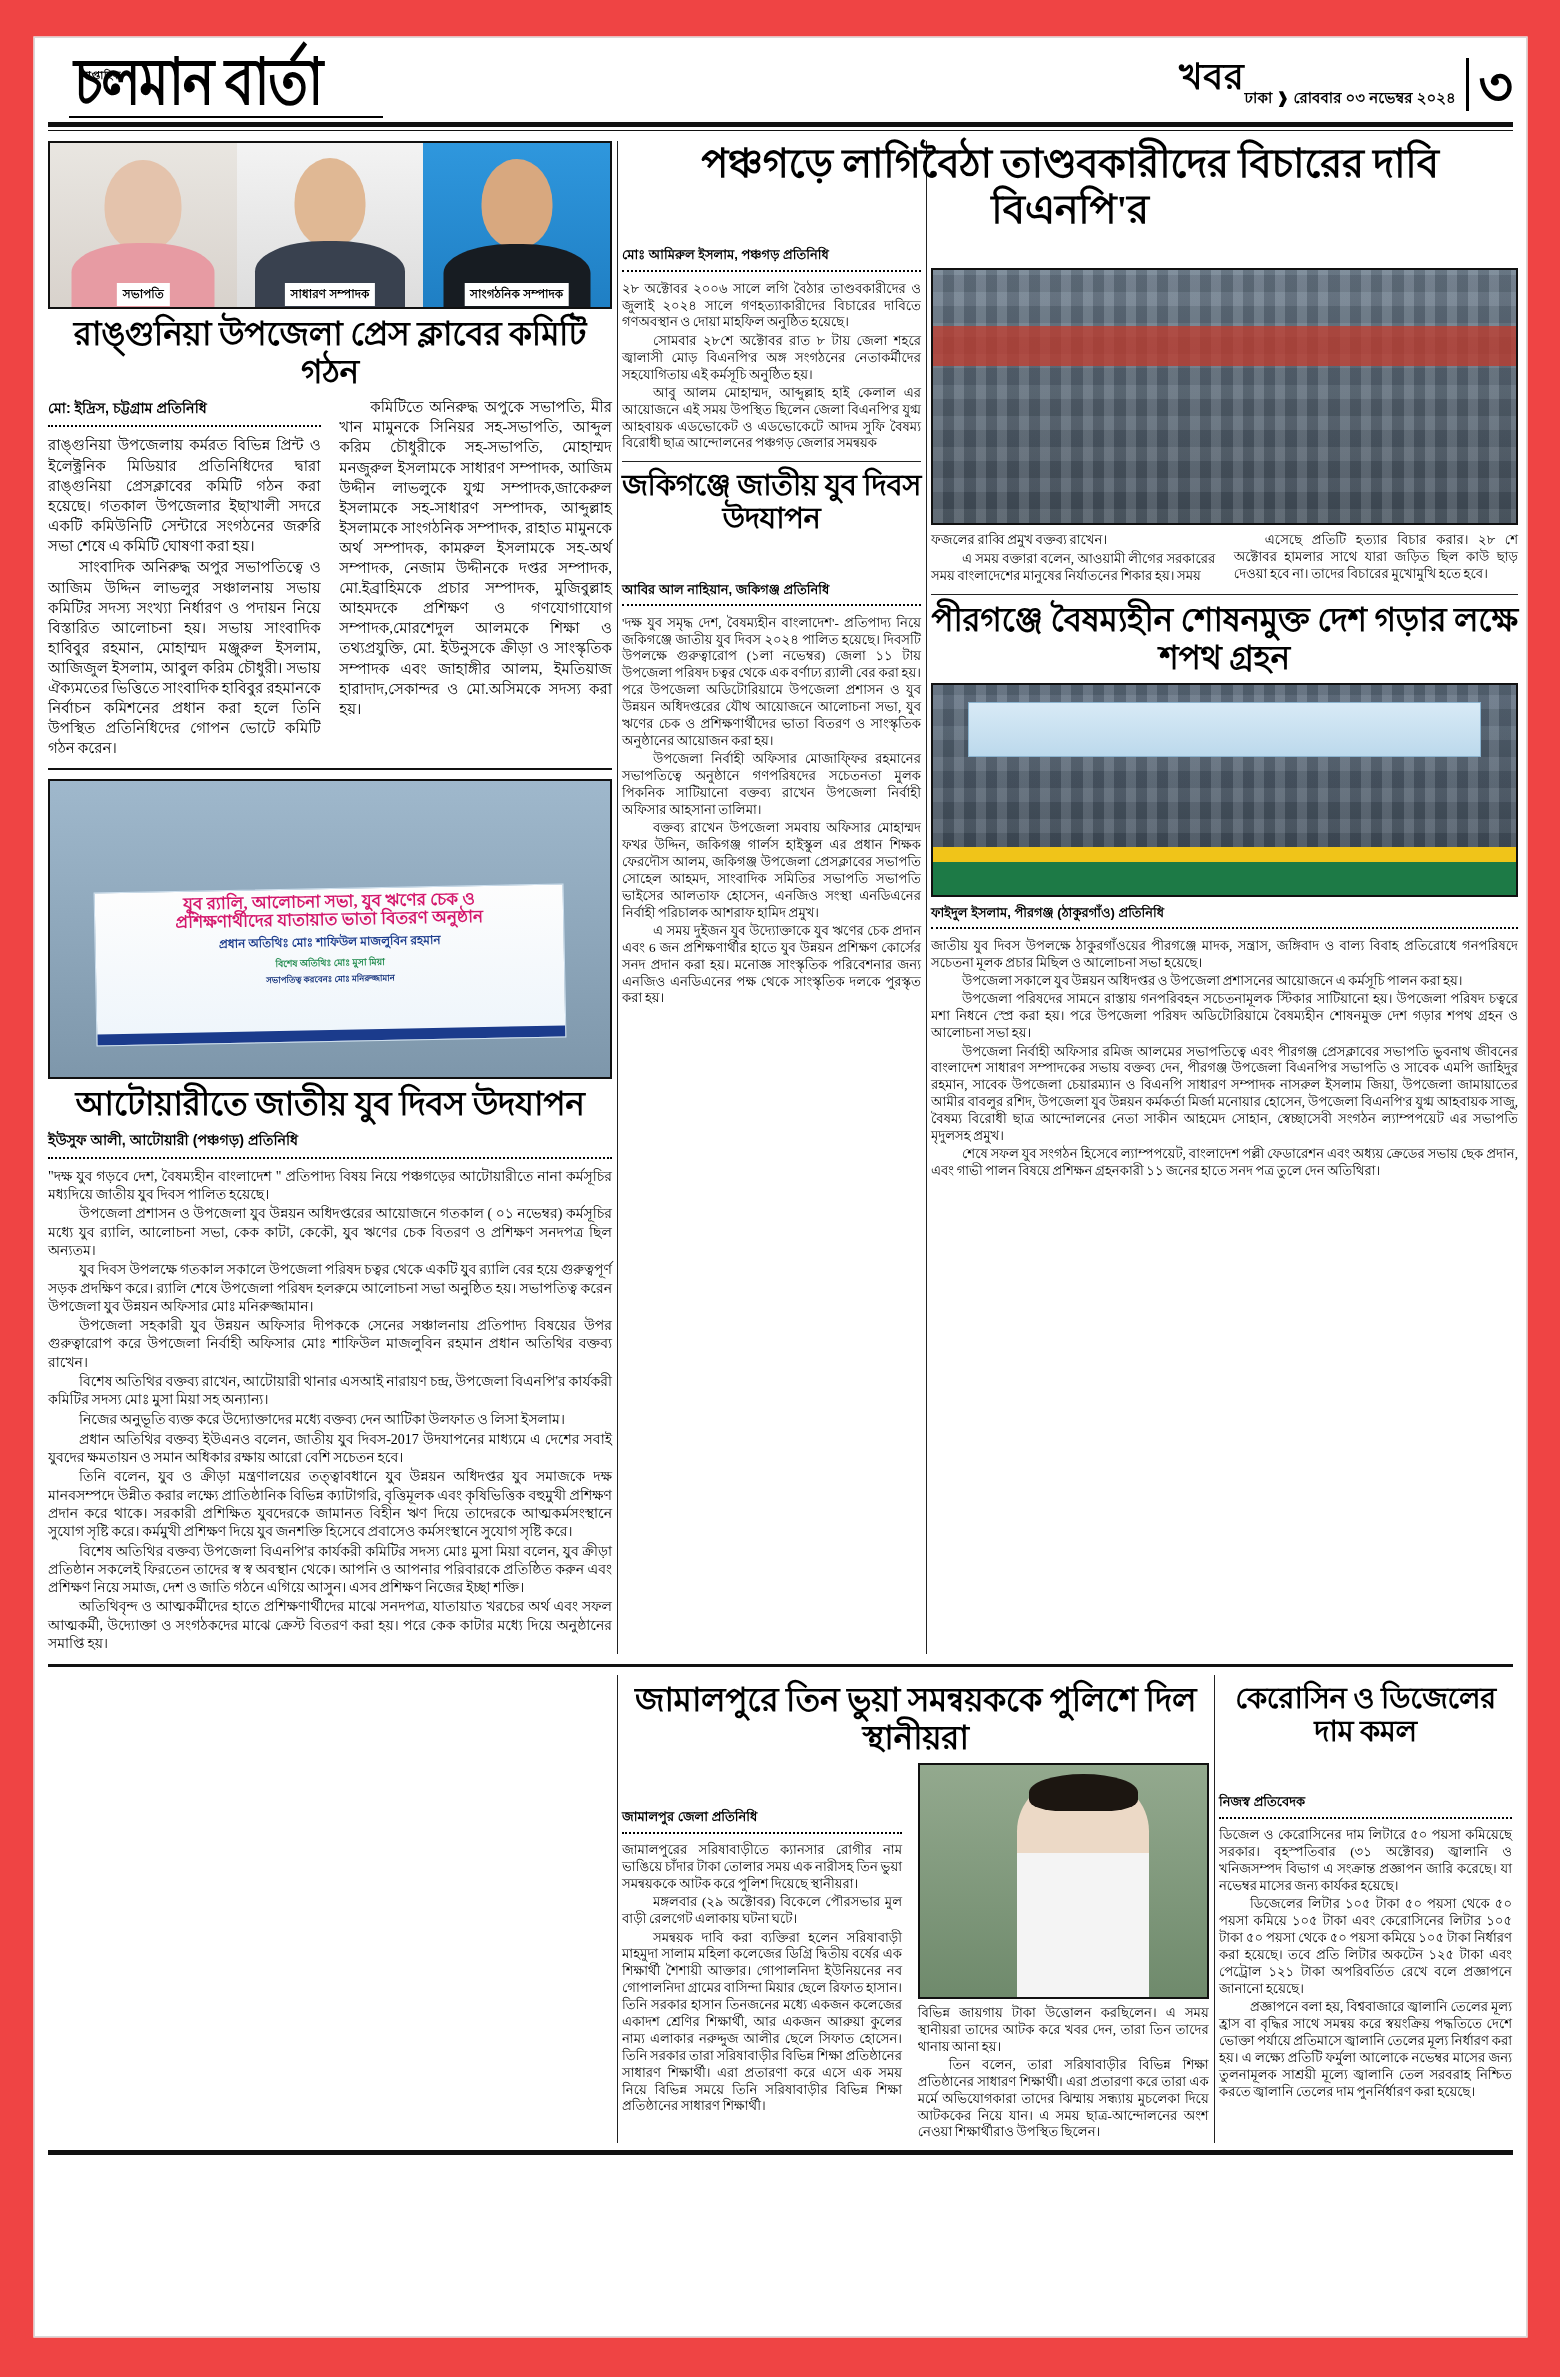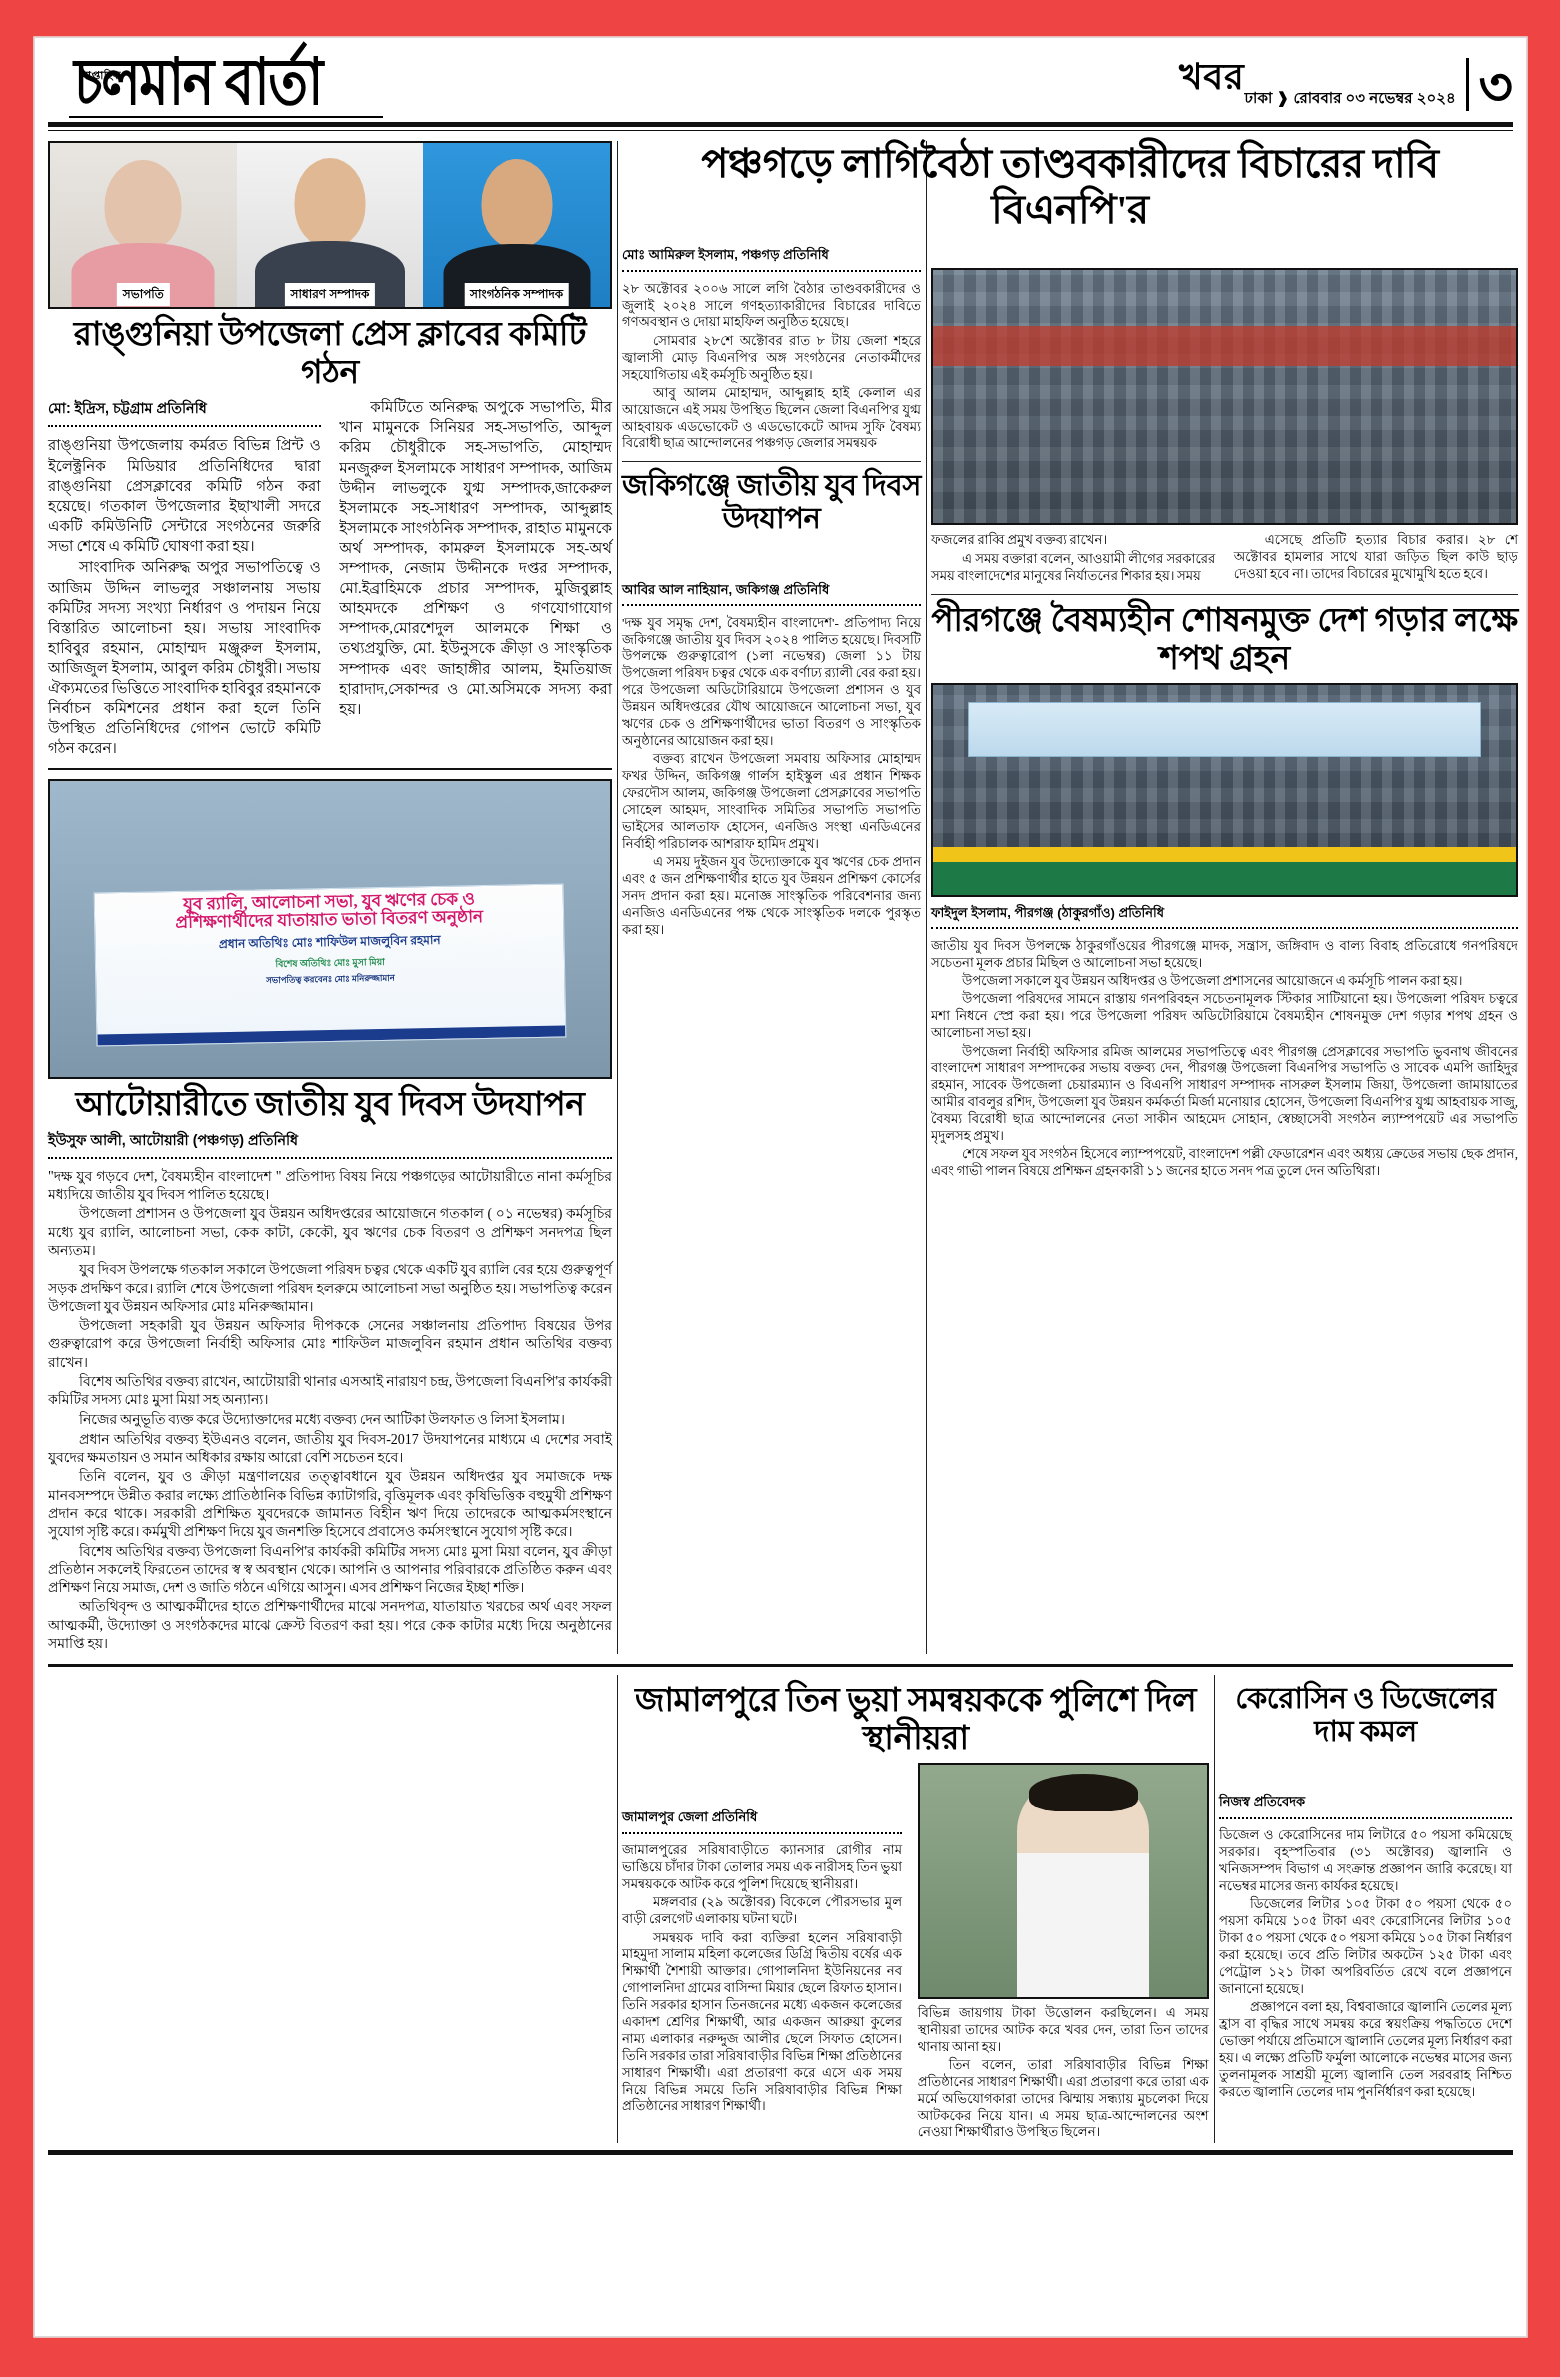--- a/index.html
+++ b/index.html
@@ -296,22 +296,23 @@
           <p class="tx xs">সোমবার ২৮শে অক্টোবর রাত ৮ টায় জেলা শহরে জ্বালাসী মোড় বিএনপি'র অঙ্গ সংগঠনের নেতাকর্মীদের সহযোগিতায় এই কর্মসূচি অনুষ্ঠিত হয়।</p>
           <p class="tx xs">আবু আলম মোহাম্মদ, আব্দুল্লাহ হাই কেলাল এর আয়োজনে এই সময় উপস্থিত ছিলেন জেলা বিএনপি'র যুগ্ম আহবায়ক এডভোকেট ও এডভোকেটে আদম সুফি বৈষম্য বিরোধী ছাত্র আন্দোলনের পঞ্চগড় জেলার সমন্বয়ক</p>
         </div>
 
         <div class="hr-thin"></div>
 
         <div>
           <h2 class="hl hl-md">জকিগঞ্জে জাতীয় যুব দিবস উদযাপন</h2>
           <div class="byline small">আবির আল নাহিয়ান, জকিগঞ্জ প্রতিনিধি</div>
           <p class="tx first xs">'দক্ষ যুব সমৃদ্ধ দেশ, বৈষম্যহীন বাংলাদেশ'- প্রতিপাদ্য নিয়ে জকিগঞ্জে জাতীয় যুব দিবস ২০২৪ পালিত হয়েছে। দিবসটি উপলক্ষে গুরুত্বারোপ (১লা নভেম্বর) জেলা ১১ টায় উপজেলা পরিষদ চত্বর থেকে এক বর্ণাঢ্য র‍্যালী বের করা হয়। পরে উপজেলা অডিটোরিয়ামে উপজেলা প্রশাসন ও যুব উন্নয়ন অধিদপ্তরের যৌথ আয়োজনে আলোচনা সভা, যুব ঋণের চেক ও প্রশিক্ষণার্থীদের ভাতা বিতরণ ও সাংস্কৃতিক অনুষ্ঠানের আয়োজন করা হয়।</p>
+          <p class="tx xs">উপজেলা নির্বাহী অফিসার মোজাফ্ফির রহমানের সভাপতিত্বে অনুষ্ঠানে গণপরিষদের সচেতনতা মুলক পিকনিক সাটিয়ানো বক্তব্য রাখেন উপজেলা নির্বাহী অফিসার আহসানা তালিমা।</p>
           <p class="tx xs">বক্তব্য রাখেন উপজেলা সমবায় অফিসার মোহাম্মদ ফখর উদ্দিন, জকিগঞ্জ গার্লস হাইস্কুল এর প্রধান শিক্ষক ফেরদৌস আলম, জকিগঞ্জ উপজেলা প্রেসক্লাবের সভাপতি সোহেল আহমদ, সাংবাদিক সমিতির সভাপতি সভাপতি ভাইসের আলতাফ হোসেন, এনজিও সংস্থা এনডিএনের নির্বাহী পরিচালক আশরাফ হামিদ প্রমুখ।</p>
-          <p class="tx xs">এ সময় দুইজন যুব উদ্যোক্তাকে যুব ঋণের চেক প্রদান এবং ৫ জন প্রশিক্ষণার্থীর হাতে যুব উন্নয়ন প্রশিক্ষণ কোর্সের সনদ প্রদান করা হয়। মনোজ্ঞ সাংস্কৃতিক পরিবেশনার জন্য এনজিও এনডিএনের পক্ষ থেকে সাংস্কৃতিক দলকে পুরস্কৃত করা হয়।</p>
+          <p class="tx xs">এ সময় দুইজন যুব উদ্যোক্তাকে যুব ঋণের চেক প্রদান এবং 6 জন প্রশিক্ষণার্থীর হাতে যুব উন্নয়ন প্রশিক্ষণ কোর্সের সনদ প্রদান করা হয়। মনোজ্ঞ সাংস্কৃতিক পরিবেশনার জন্য এনজিও এনডিএনের পক্ষ থেকে সাংস্কৃতিক দলকে পুরস্কৃত করা হয়।</p>
         </div>
       </div>
 
       <div class="colrule"></div>
 
       <div class="col">
 
         <div>
           <div style="height:127px;"></div>
           <div class="photo" style="height:257px;">

